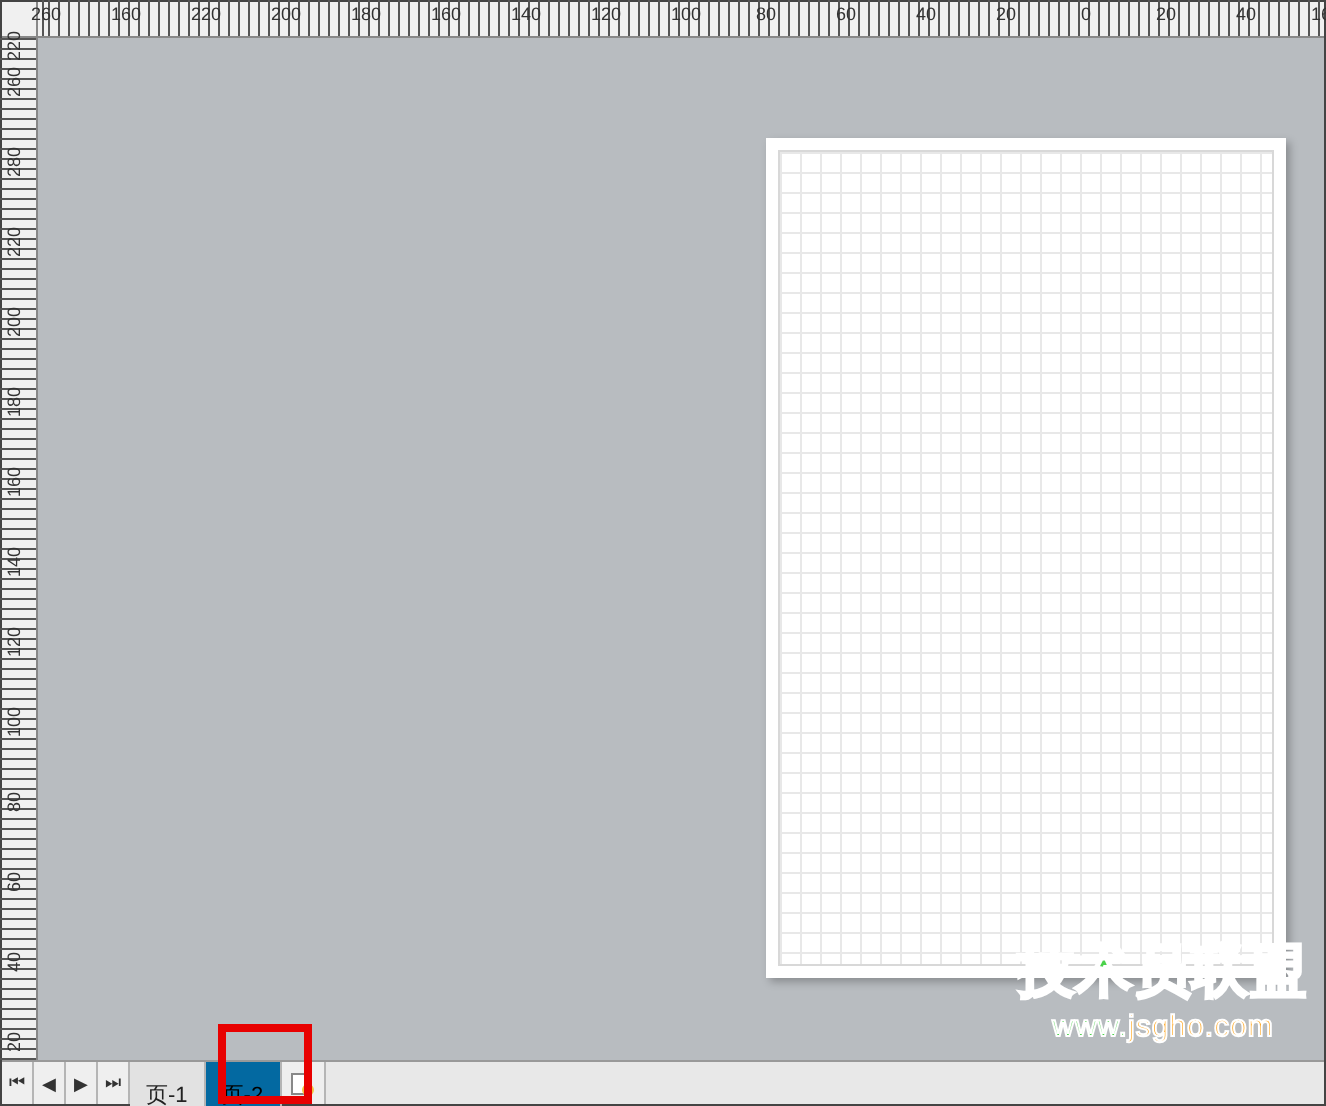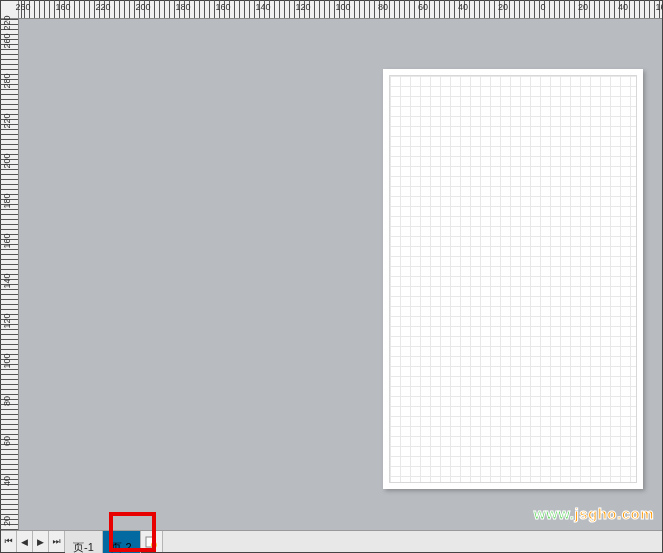--- a/index.html
+++ b/index.html
@@ -197,23 +197,24 @@
 }
 .watermark .line1 {
   font-size: 28px;
   font-weight: 900;
   color: #4bd24b;
   -webkit-text-stroke: 1.5px #fff;
   letter-spacing: 1px;
 }
 .watermark .line2 {
   font-size: 15px;
-  font-weight: 700;
+  font-weight: 400;
   -webkit-text-stroke: 1px #fff;
   letter-spacing: 0.5px;
+  text-align: center;
 }
 .watermark .w-prefix { color: #4bd24b; }
 .watermark .w-domain { color: #ff9a00; }
 </style>
 </head>
 <body>
 
 <div class="app">
 
   <div class="ruler-origin"></div>
@@ -277,18 +278,19 @@
         <rect x="1" y="1" width="8" height="10" fill="#fff" stroke="#888" stroke-width="1"></rect>
         <circle cx="9" cy="9" r="3" fill="#f4c542"></circle>
         <path d="M9 7v4M7 9h4" stroke="#a56" stroke-width="1"></path>
       </svg>
     </div>
   </div>
 
   <div class="highlight-box"></div>
 
   <div class="watermark">
+    <div class="line1">技术员联盟</div>
     <div class="line2">
       <span class="w-prefix">www.</span><span class="w-domain">jsgho.com</span>
     </div>
   </div>
 
 </div>
 
 </body></html>

